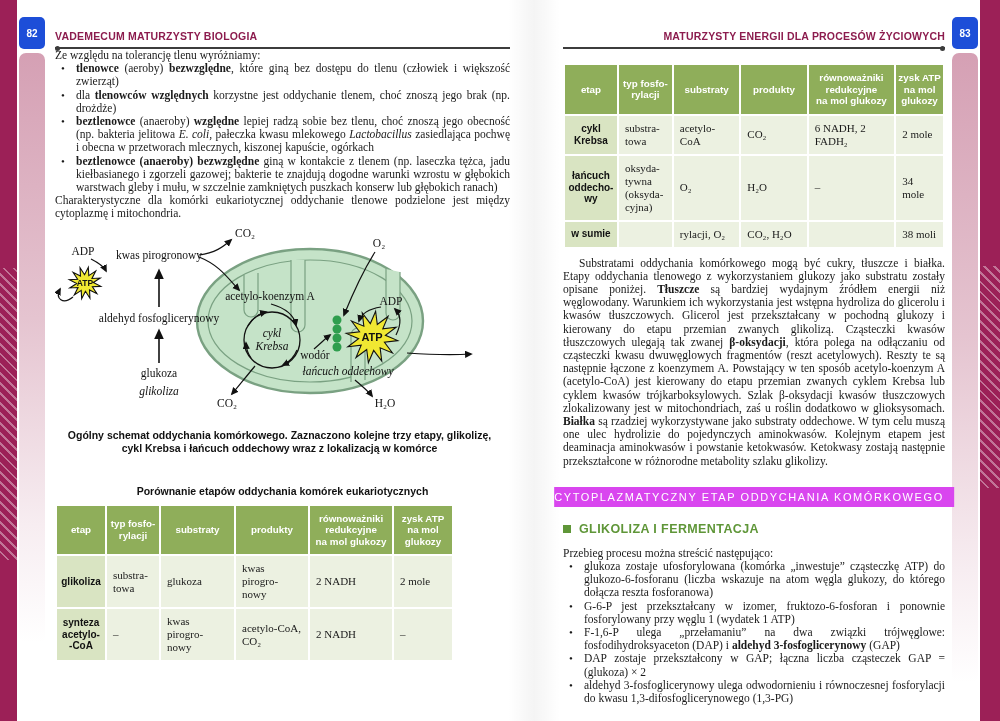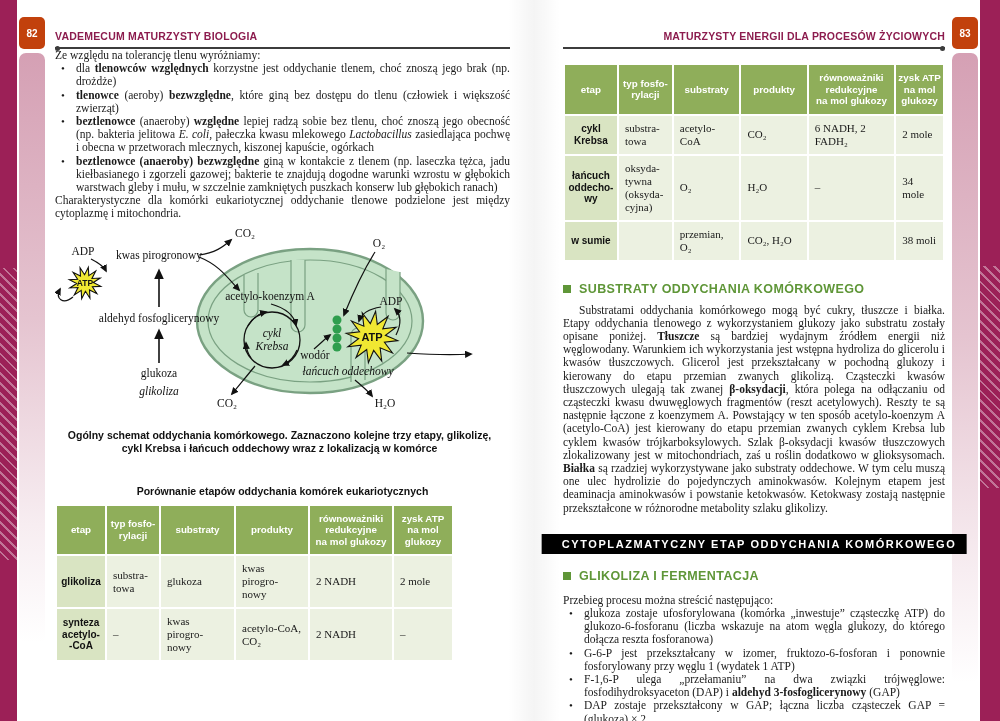--- a/index.html
+++ b/index.html
@@ -8,21 +8,21 @@
     font-family:"Liberation Serif", serif;color:#1a1a1a;overflow:hidden;
   }
   
   .edge{position:absolute;top:0;height:721px;background:#9c2057;}
   .edge-left{left:0;width:17px;}
   .edge-right{right:0;width:20px;}
   .stripes{position:absolute;width:100%;
     background:repeating-linear-gradient(45deg,rgba(255,255,255,0) 0 5px,rgba(255,255,255,.38) 5px 7px);}
   .stripes-l{top:268px;height:292px;}
   .stripes-r{top:266px;height:222px;}
-  .page-tab{position:absolute;top:17px;width:26px;height:32px;background:#c2410c;border-radius:5px;
+  .page-tab{position:absolute;top:17px;width:26px;height:32px;background:#1d4ed8;border-radius:5px;
     color:#fff;font-family:"Liberation Sans",sans-serif;font-weight:bold;font-size:10px;
     display:flex;align-items:center;justify-content:center;}
   .tab-l{left:19px;}
   .tab-r{left:952px;}
   .side-bar{position:absolute;top:53px;width:26px;border-radius:7px;}
   .bar-l{left:19px;height:590px;background:linear-gradient(180deg,#d5a0b4 0%,#e5c4d0 45%,#f7edf1 80%,rgba(255,255,255,0) 100%);}
   .bar-r{left:952px;height:630px;background:linear-gradient(180deg,#d5a0b4 0%,#e5c4d0 45%,#f7edf1 82%,rgba(255,255,255,0) 100%);}
   .gutter{position:absolute;left:508px;top:0;width:52px;height:721px;
     background:linear-gradient(90deg,rgba(0,0,0,0) 0%,rgba(0,0,0,.045) 50%,rgba(0,0,0,0) 100%);}
 
@@ -71,23 +71,23 @@
     padding:6px 6px;vertical-align:middle;}
 
   
   .green-head{display:flex;align-items:center;font-family:"Liberation Sans",sans-serif;
     font-weight:bold;font-size:12.5px;color:#5f9638;letter-spacing:.4px;margin-top:20px;}
   .green-head .sq{width:8px;height:8px;background:#5f9638;margin-right:8px;flex:0 0 auto;}
   .para{margin-top:8px;text-indent:16px;}
 
   .banner-wrap{position:relative;height:26px;margin-top:13px;}
   .banner-line{position:absolute;left:0;right:0;bottom:4px;height:1.5px;background:#c2c2c2;}
-  .banner{position:absolute;left:50%;transform:translateX(-50%);bottom:0;background:#000000;
-    color:#fff;font-family:"Liberation Sans",sans-serif;font-weight:bold;font-size:11px;
-    letter-spacing:1.6px;padding:4px 10px 4px 20px;white-space:nowrap;}
+  .banner{position:absolute;left:50%;transform:translateX(-50%);bottom:0;background:#d946ef;
+    color:#fff;font-family:"Liberation Sans",sans-serif;font-weight:normal;font-size:11px;
+    letter-spacing:1.6px;padding:4px 10px 4px 0;white-space:nowrap;}
   .lead-line{margin-top:11px;font-size:11.5px;line-height:13.2px;}
 </style>
 </head>
 <body>
 
 <div class="edge edge-left">
   <div class="stripes stripes-l"></div>
 </div>
 <div class="edge edge-right">
   <div class="stripes stripes-r"></div>
@@ -102,22 +102,22 @@
   <div class="running-head rh-left">
     <div class="running-title">VADEMECUM MATURZYSTY BIOLOGIA</div>
   </div>
   <div class="head-rule">
     <span class="dot dot-l"></span>
   </div>
 
   <div class="bodytxt intro">Ze względu na tolerancję tlenu wyróżniamy:</div>
 
   <ul class="blist">
+    <li><span class="seg-b">tlenowce</span><span> (aeroby) </span><span class="seg-b">bezwzględne</span><span>, które giną bez dostępu do tlenu (człowiek i większość zwierząt)</span></li>
     <li><span>dla </span><span class="seg-b">tlenowców względnych</span><span> korzystne jest oddychanie tlenem, choć znoszą jego brak (np. drożdże)</span></li>
-    <li><span class="seg-b">tlenowce</span><span> (aeroby) </span><span class="seg-b">bezwzględne</span><span>, które giną bez dostępu do tlenu (człowiek i większość zwierząt)</span></li>
     <li><span class="seg-b">beztlenowce</span><span> (anaeroby) </span><span class="seg-b">względne</span><span> lepiej radzą sobie bez tlenu, choć znoszą jego obecność (np. bakteria jelitowa </span><span class="seg-i">E. coli</span><span>, pałeczka kwasu mlekowego </span><span class="seg-i">Lactobacillus</span><span> zasiedlająca pochwę i obecna w przetworach mlecznych, kiszonej kapuście, ogórkach</span></li>
     <li><span class="seg-b">beztlenowce (anaeroby) bezwzględne</span><span> giną w kontakcie z tlenem (np. laseczka tężca, jadu kiełbasianego i zgorzeli gazowej; bakterie te znajdują dogodne warunki wzrostu w głębokich warstwach gleby i mułu, w szczelnie zamkniętych puszkach konserw lub głębokich ranach)</span></li>
   </ul>
 
   <div class="bodytxt">Charakterystyczne dla komórki eukariotycznej oddychanie tlenowe podzielone jest między cytoplazmę i mitochondria.</div>
 
   
   <svg class="diagram" width="455" height="198" viewBox="0 0 455 198">
     <defs>
       <marker id="ah" markerWidth="8" markerHeight="8" refX="5" refY="3" orient="auto">
@@ -288,32 +288,28 @@
 (oksyda-
 cyjna)</td>
       <td class="cell">O₂</td>
       <td class="cell">H₂O</td>
       <td class="cell">–</td>
       <td class="cell">34 mole</td>
     </tr>
     <tr>
       <td class="coletap">w sumie</td>
       <td class="cell"></td>
-      <td class="cell">przemian, O₂</td>
+      <td class="cell">rylacji, O₂</td>
       <td class="cell">CO₂, H₂O</td>
       <td class="cell"></td>
       <td class="cell">38 moli</td>
     </tr>
   </tbody>
     </table>
 
-  <div class="green-head">
-    <span class="sq"></span>
-    <span>SUBSTRATY ODDYCHANIA KOMÓRKOWEGO</span>
-  </div>
 
   <div class="bodytxt para"><span>Substratami oddychania komórkowego mogą być cukry, tłuszcze i białka. Etapy oddychania tlenowego z wykorzystaniem glukozy jako substratu zostały opisane poniżej. </span><span class="seg-b">Tłuszcze</span><span> są bardziej wydajnym źródłem energii niż węglowodany. Warunkiem ich wykorzystania jest wstępna hydroliza do glicerolu i kwasów tłuszczowych. Glicerol jest przekształcany w pochodną glukozy i kierowany do etapu przemian zwanych glikolizą. Cząsteczki kwasów tłuszczowych ulegają tak zwanej </span><span class="seg-b">β-oksydacji</span><span>, która polega na odłączaniu od cząsteczki kwasu dwuwęglowych fragmentów (reszt acetylowych). Reszty te są następnie łączone z koenzymem A. Powstający w ten sposób acetylo-koenzym A (acetylo-CoA) jest kierowany do etapu przemian zwanych cyklem Krebsa lub cyklem kwasów trójkarboksylowych. Szlak β-oksydacji kwasów tłuszczowych zlokalizowany jest w mitochondriach, zaś u roślin dodatkowo w glioksysomach. </span><span class="seg-b">Białka</span><span> są rzadziej wykorzystywane jako substraty oddechowe. W tym celu muszą one ulec hydrolizie do pojedynczych aminokwasów. Kolejnym etapem jest deaminacja aminokwasów i powstanie ketokwasów. Ketokwasy zostają następnie przekształcone w różnorodne metabolity szlaku glikolizy.</span></div>
 
   <div class="banner-wrap">
     <div class="banner-line"></div>
     <div class="banner">CYTOPLAZMATYCZNY ETAP ODDYCHANIA KOMÓRKOWEGO</div>
   </div>
 
   <div class="green-head" style="margin-top:15px">
     <span class="sq"></span>

